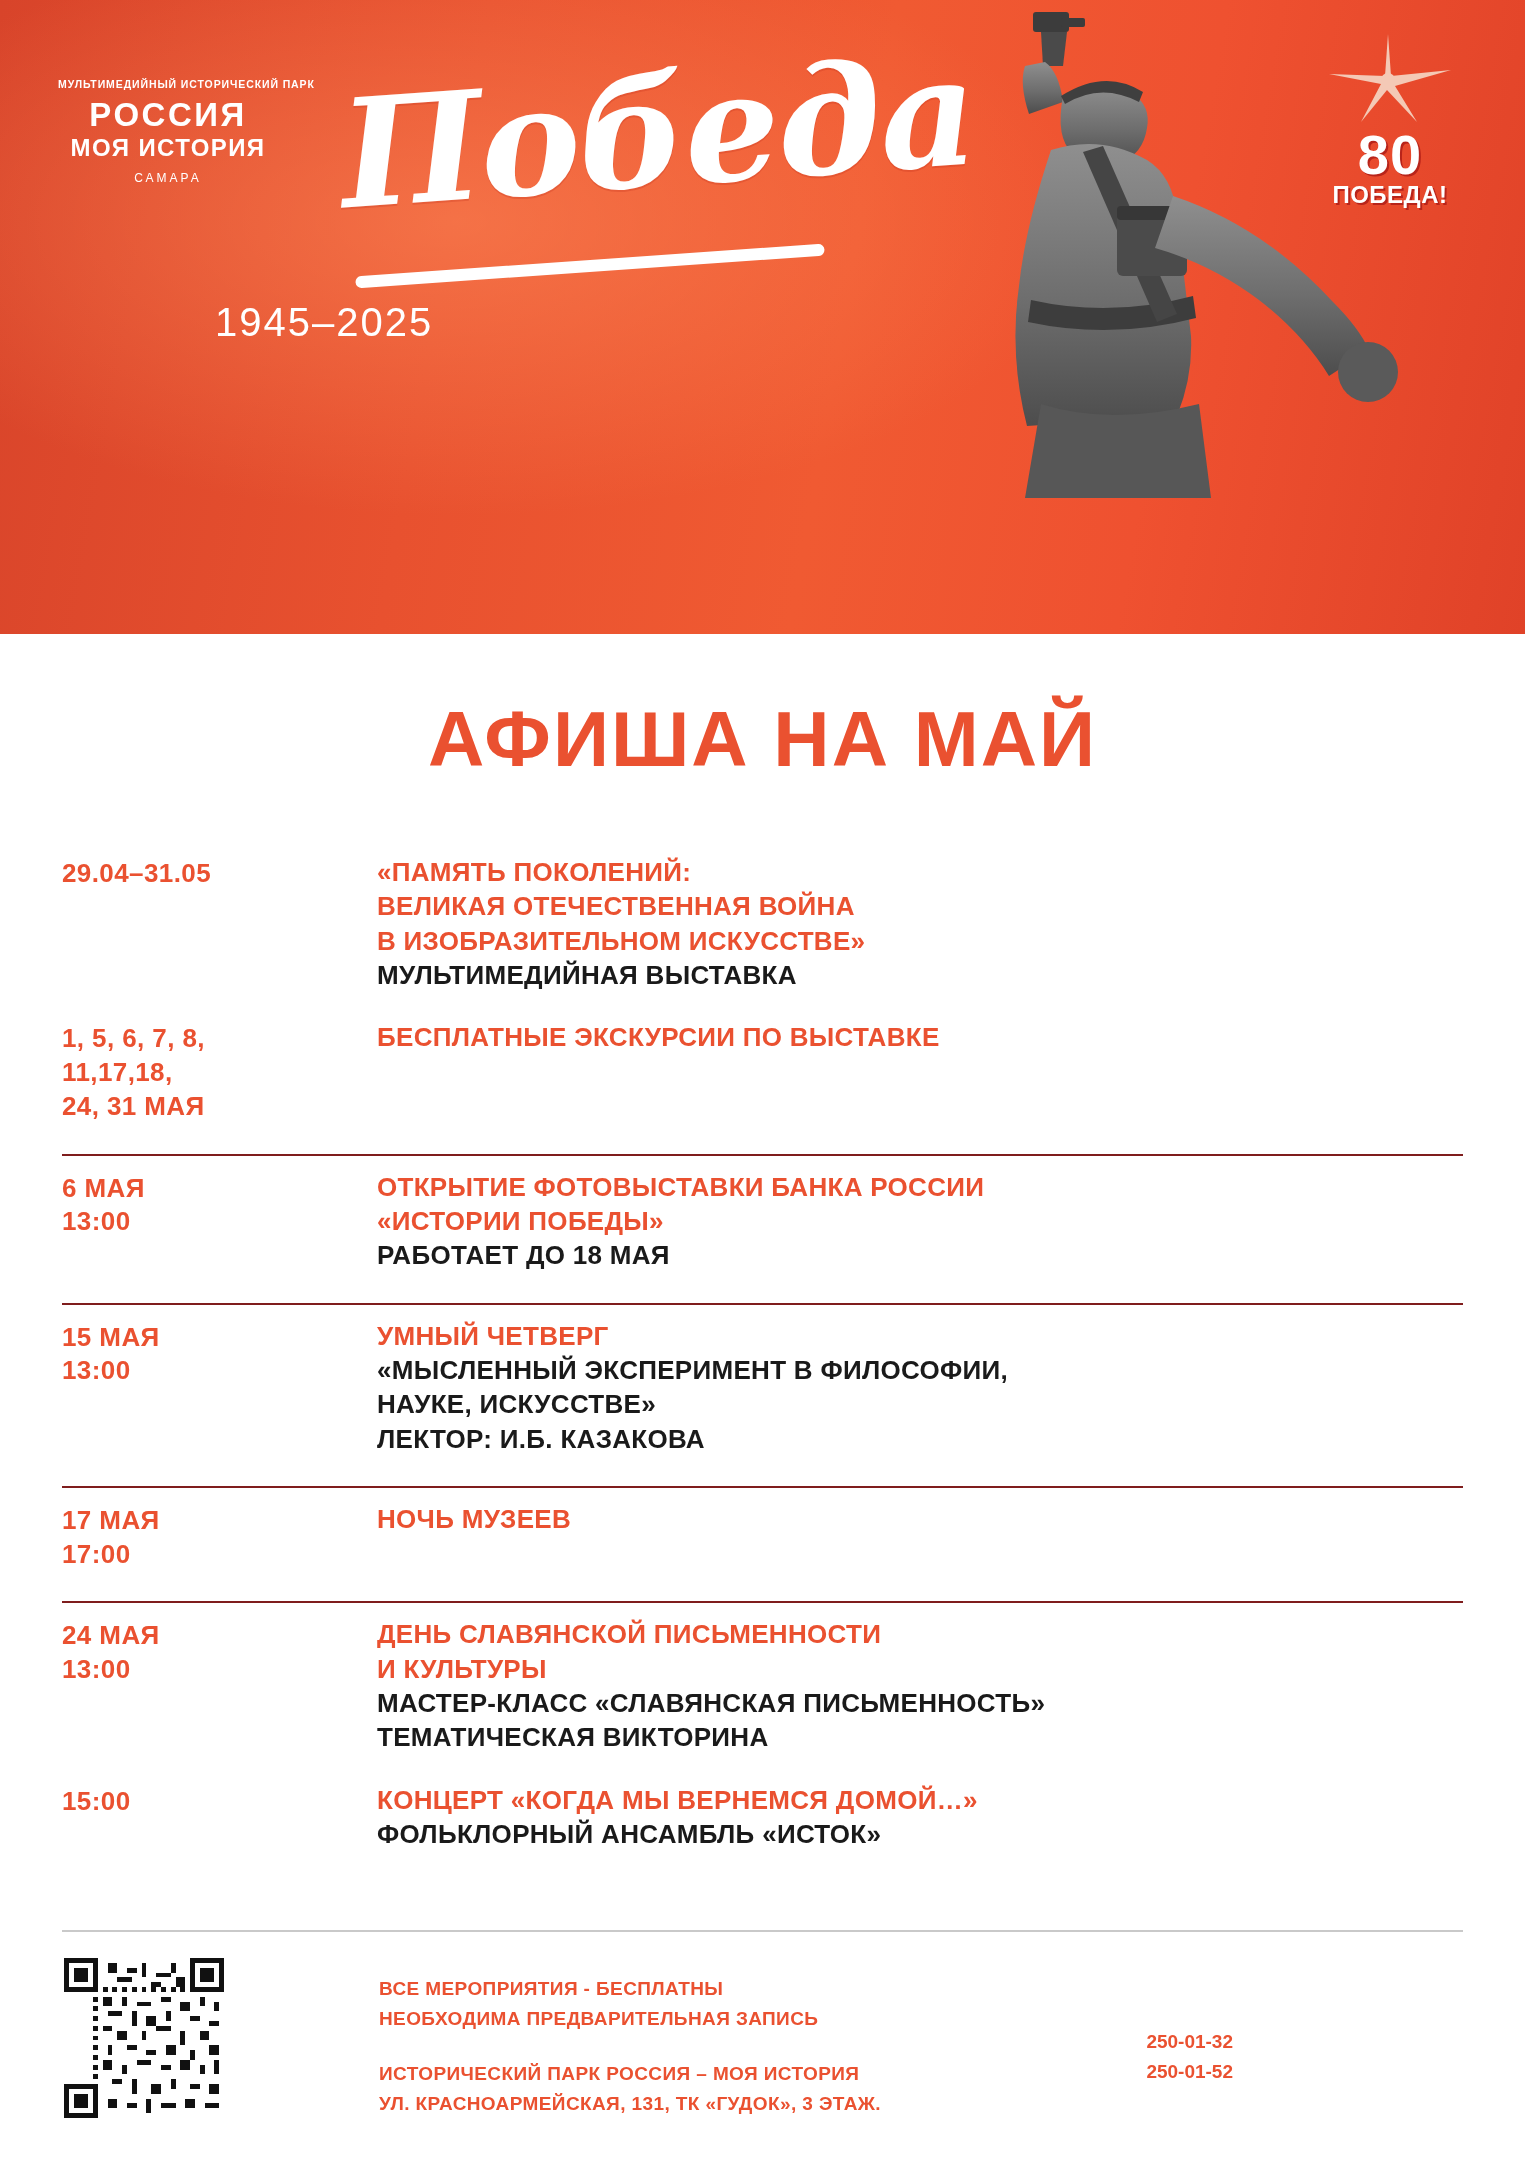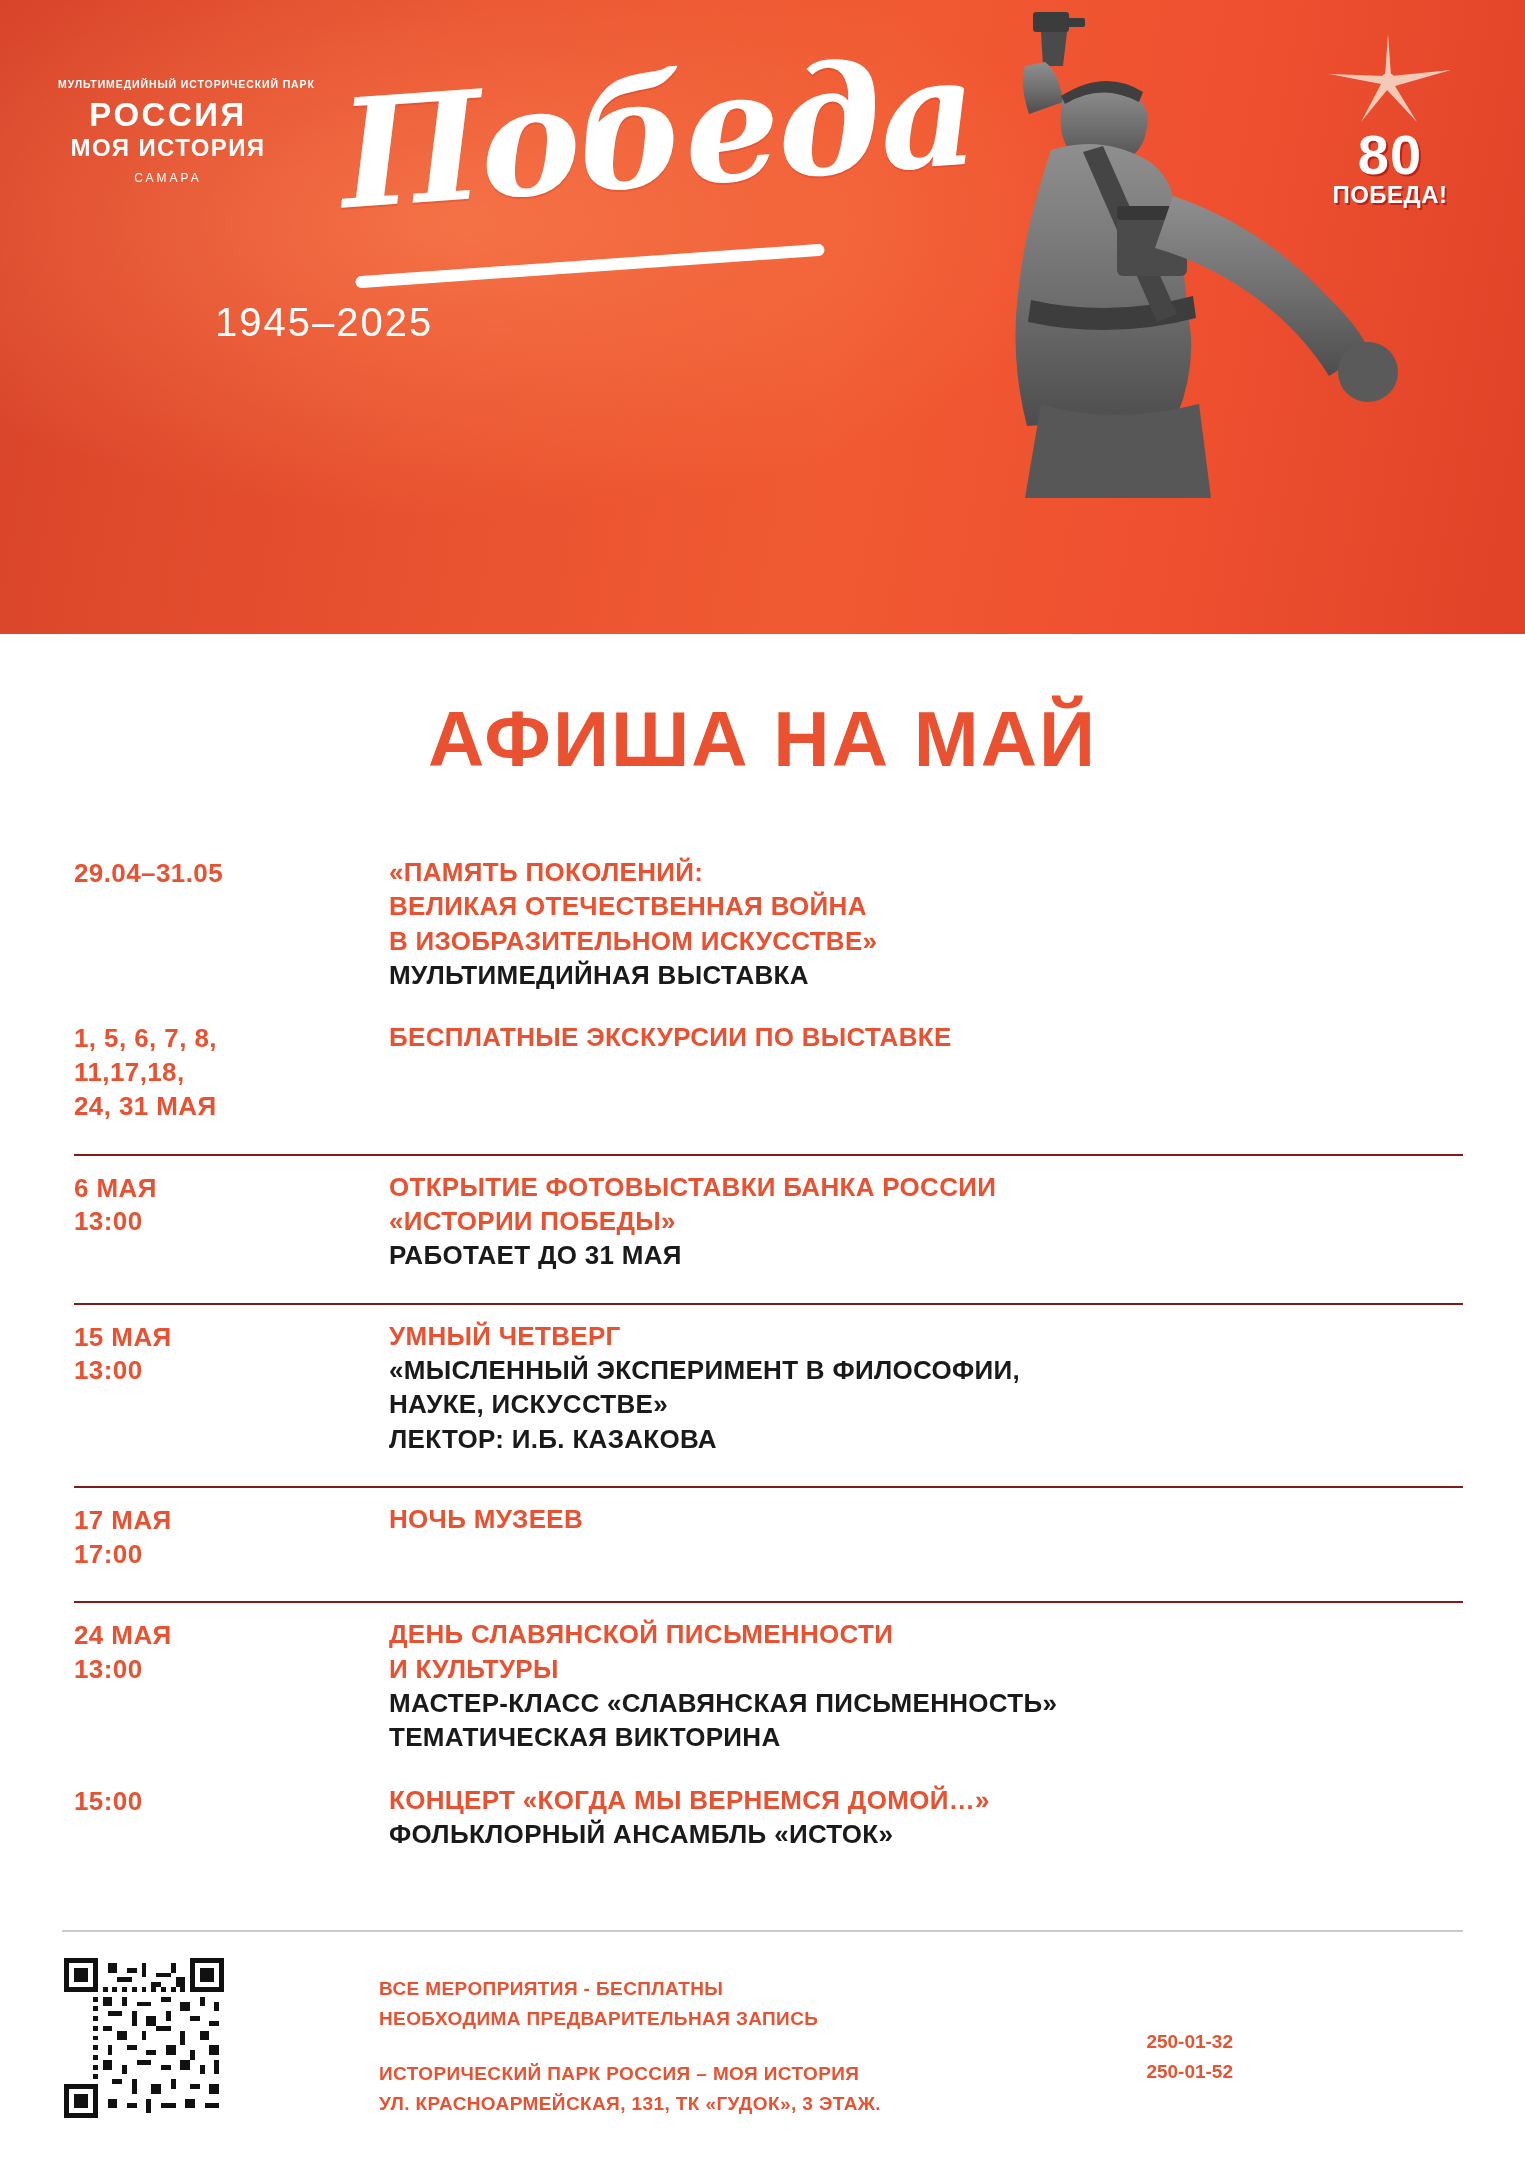--- a/index.html
+++ b/index.html
@@ -156,21 +156,20 @@
   }
 
   
   .schedule {
     padding: 0 62px 0 62px;
   }
   .row {
     display: flex;
     align-items: flex-start;
     padding: 4px 0 6px 0;
-    margin-left: 12px;
   }
   .row.sep {
     border-top: 2px solid #7f1d1d;
     padding-top: 14px;
     margin-top: 24px;
   }
   .row.nosep {
     padding-top: 22px;
   }
   .when {
@@ -335,21 +334,21 @@
       <div class="hl">БЕСПЛАТНЫЕ ЭКСКУРСИИ ПО ВЫСТАВКЕ</div>
     </div>
   </div>
 
   <div class="row sep">
     <div class="when" style="white-space:pre-line">6 МАЯ
 13:00</div>
     <div class="what">
       <div class="hl">ОТКРЫТИЕ ФОТОВЫСТАВКИ БАНКА РОССИИ</div>
       <div class="hl">«ИСТОРИИ ПОБЕДЫ»</div>
-      <div class="dk">РАБОТАЕТ ДО 31 МАЯ</div>
+      <div class="dk">РАБОТАЕТ ДО 18 МАЯ</div>
     </div>
   </div>
 
   <div class="row sep">
     <div class="when" style="white-space:pre-line">15 МАЯ
 13:00</div>
     <div class="what">
       <div class="hl">УМНЫЙ ЧЕТВЕРГ</div>
       <div class="dk">«МЫСЛЕННЫЙ ЭКСПЕРИМЕНТ В ФИЛОСОФИИ,</div>
       <div class="dk">НАУКЕ, ИСКУССТВЕ»</div>

